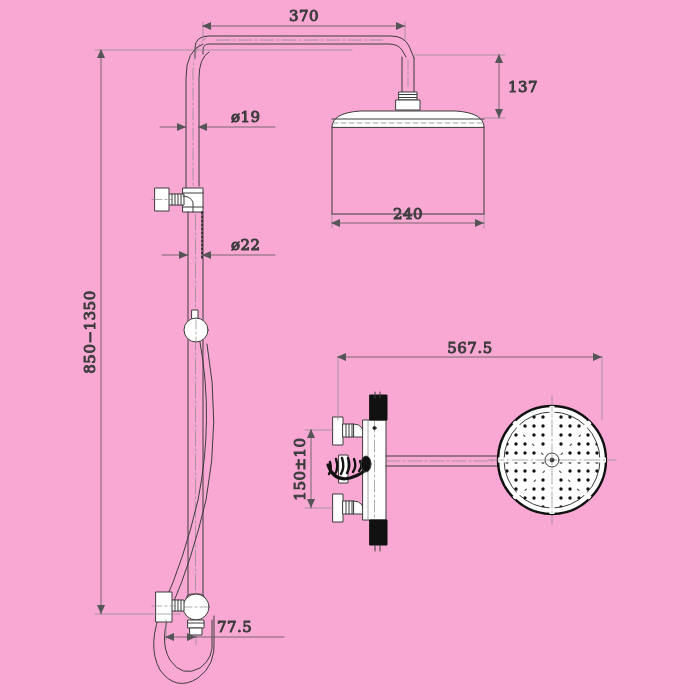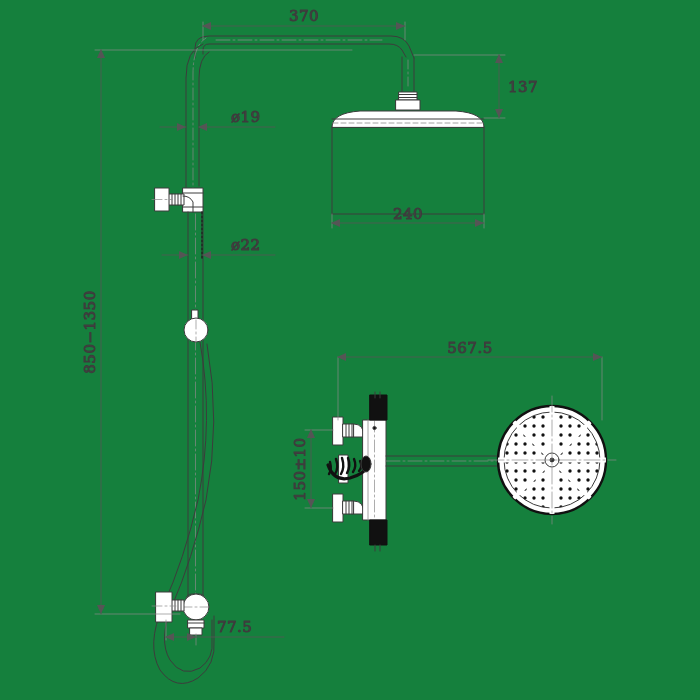--- a/index.html
+++ b/index.html
@@ -10,21 +10,21 @@
   body {
     width: 700px;
     height: 700px;
     font-family: "DejaVu Serif", serif;
     overflow: hidden;
   }
   #drawing-root {
     position: relative;
     width: 700px;
     height: 700px;
-    background: #15803d;
+    background: #f9a8d4;
   }
   svg.sheet {
     display: block;
     width: 700px;
     height: 700px;
   }
   .dim-text {
     font-family: "DejaVu Serif", serif;
     font-size: 15px;
     fill: #444444;

